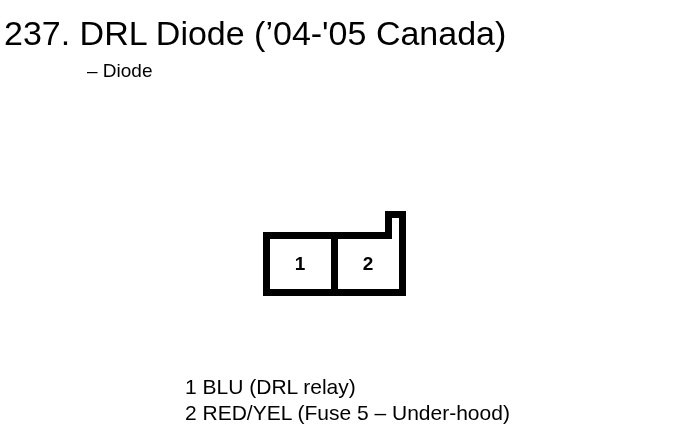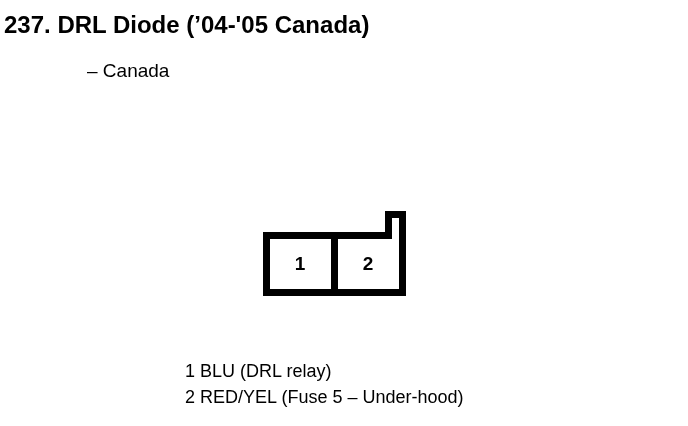--- a/index.html
+++ b/index.html
@@ -14,23 +14,23 @@
     overflow: hidden;
     font-family: "Liberation Sans", sans-serif;
     color: #000000;
     -webkit-font-smoothing: none;
   }
 
   
   #page-title {
     position: absolute;
     left: 4px;
-    top: 8px;
-    font-size: 24px;
-    font-weight: bold;
+    top: 16px;
+    font-size: 34px;
+    font-weight: normal;
     letter-spacing: 0px;
     white-space: nowrap;
     line-height: 34px;
   }
 
   
   #description-list {
     position: absolute;
     left: 87px;
     top: 58px;
@@ -93,22 +93,22 @@
     font-weight: bold;
     line-height: 22px;
   }
   .conn-pin-label.pin-1 { left: 22px; }
   .conn-pin-label.pin-2 { left: 90px; }
 
   
   #pin-legend {
     position: absolute;
     left: 185px;
-    top: 358px;
-    font-size: 18px;
+    top: 374px;
+    font-size: 21px;
     line-height: 26px;
     white-space: nowrap;
   }
   .legend-row {
     display: block;
     white-space: nowrap;
   }
   .legend-num {
     display: inline-block;
     min-width: 10px;
@@ -116,21 +116,21 @@
   .legend-text {
     display: inline;
   }
 </style>
 </head>
 <body>
 
 <div id="page-title">237.  DRL Diode (’04-'05 Canada)</div>
 
 <div id="description-list">
-  <span class="desc-item">– Canada</span>
+  <span class="desc-item">– Diode</span>
 </div>
 
 <div id="connector-diagram">
 
   <div class="conn-body"></div>
 
   <div class="conn-tab"></div>
 
   <div class="conn-divider"></div>
 

